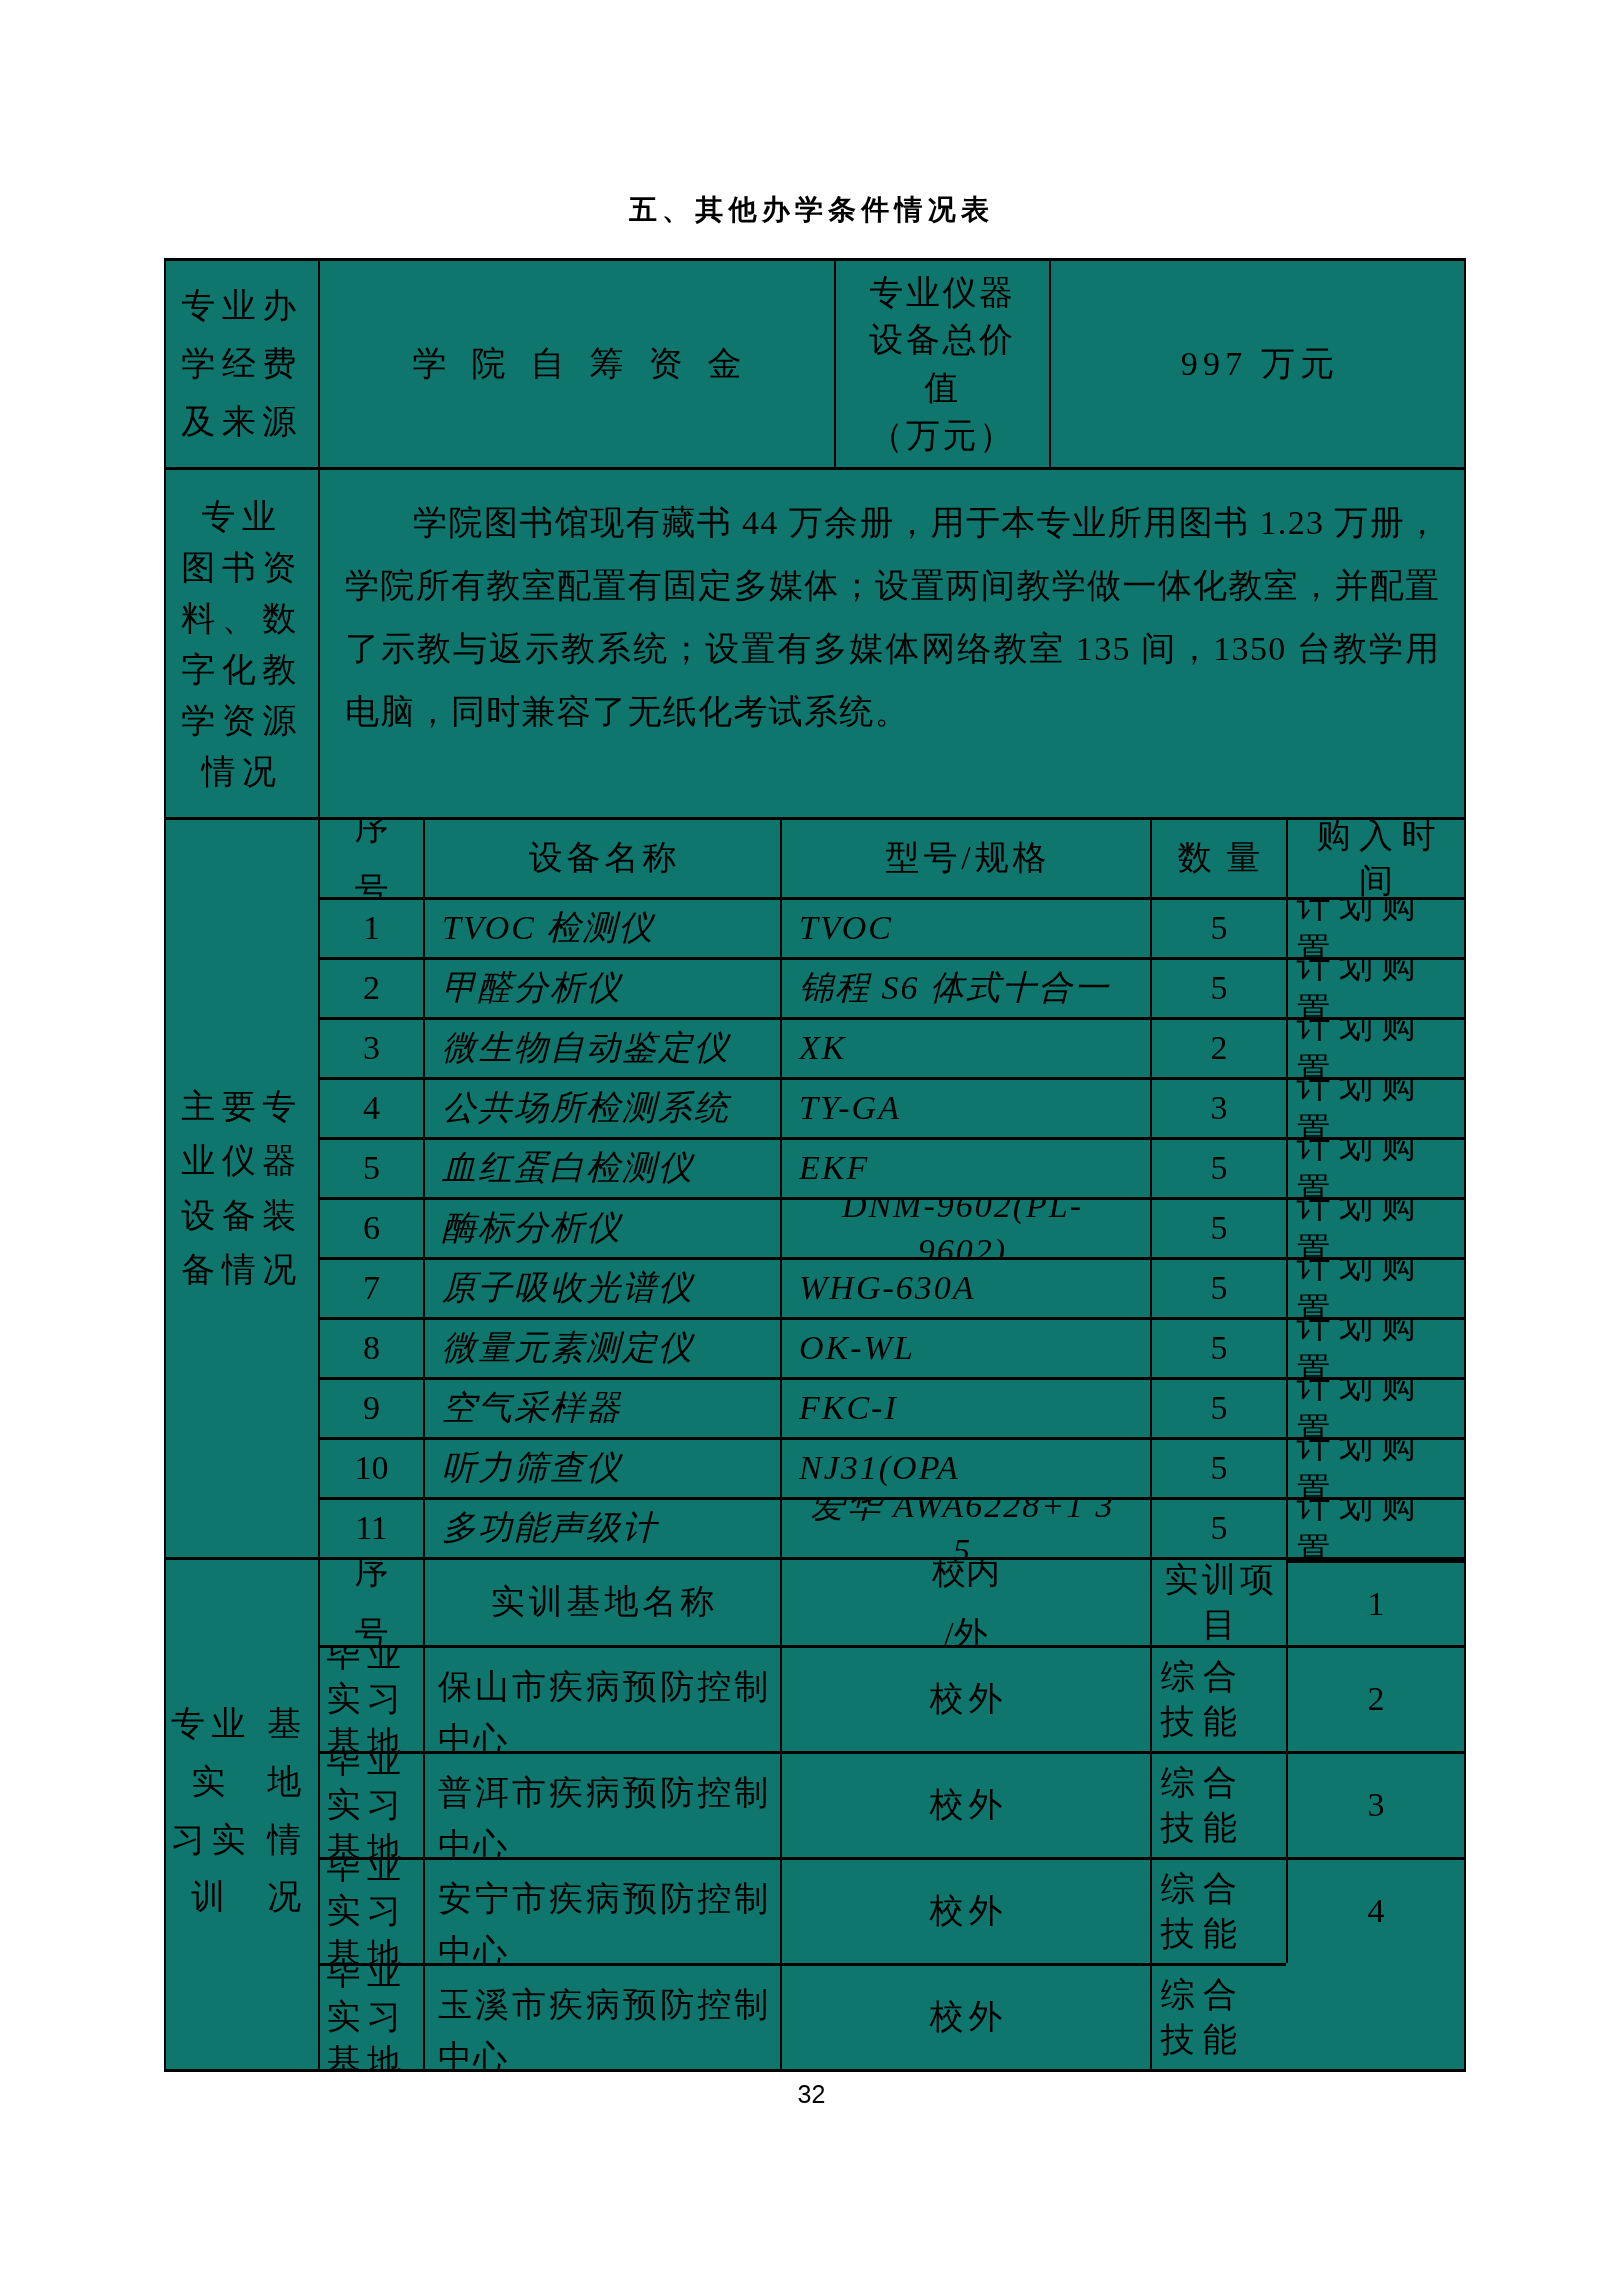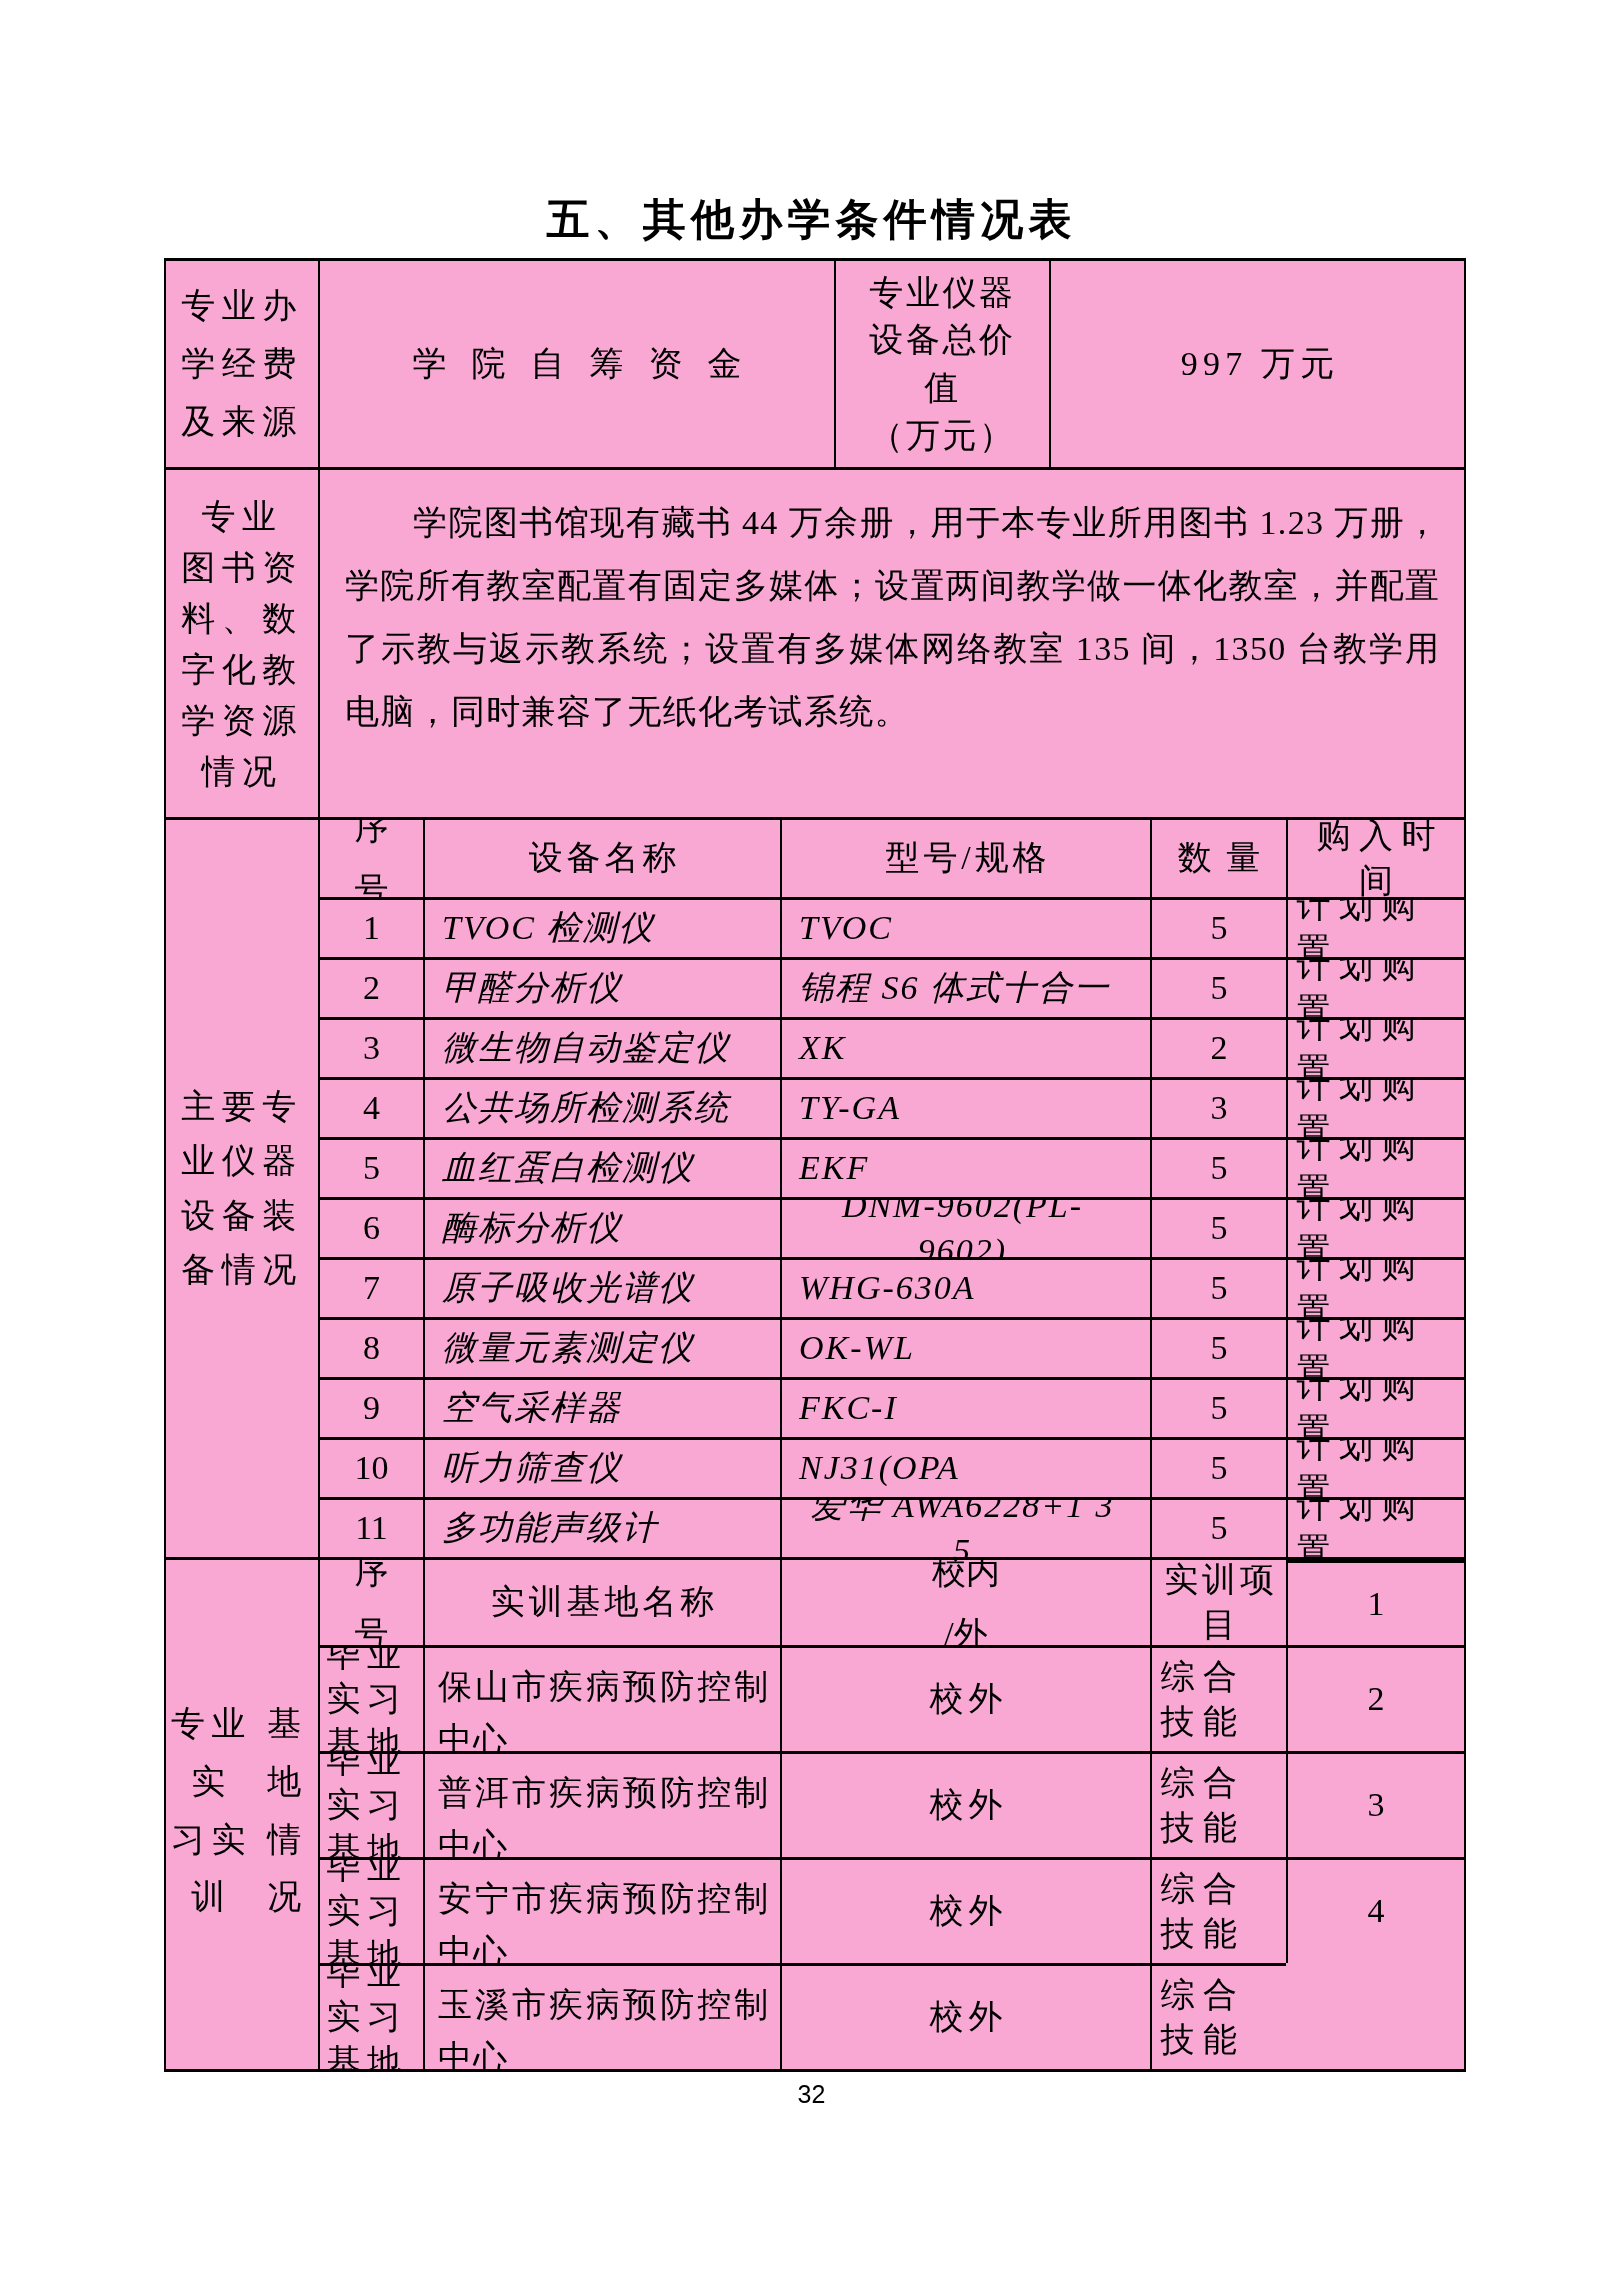--- a/index.html
+++ b/index.html
@@ -2,27 +2,27 @@
 <html style="font-size:10.5px"><head>
 <meta charset="utf-8">
 <style>
   html,body{margin:0;padding:0;}
   body{
     width:1623px;height:2295px;position:relative;background:#ffffff;
     font-family:"Liberation Serif", serif;color:#000;
   }
   .doc-title{
     position:absolute;top:191px;left:0;width:100%;
-    text-align:center;font-size:43px;font-weight:bold;letter-spacing:5.2px;
+    text-align:center;font-size:28px;font-weight:bold;letter-spacing:5.2px;
     font-family:"Liberation Sans", sans-serif;
   }
   .sheet{
     position:absolute;left:164px;top:258px;width:1302px;
     border:2px solid #000;border-top-width:3.3px;border-bottom-width:3.3px;
-    box-sizing:border-box;background:#f9a8d4;
+    box-sizing:border-box;background:#0f766e;
   }
   .sec{display:grid;}
   .sheet > .sec + .sec{border-top:3.3px solid #000;}
   .sec-a{grid-template-columns:152px 516px 215px 1fr;grid-template-rows:206px;}
   .sec-b{grid-template-columns:152px 1fr;grid-template-rows:347px;}
   .sec-eq{grid-template-columns:152px 105px 357px 370px 136px 1fr;
           grid-template-rows:77px repeat(11,60px);}
   .sec-tr{grid-template-columns:152px 105px 357px 370px 136px 1fr;
           grid-template-rows:85px repeat(4,106px);}
   .cell{

